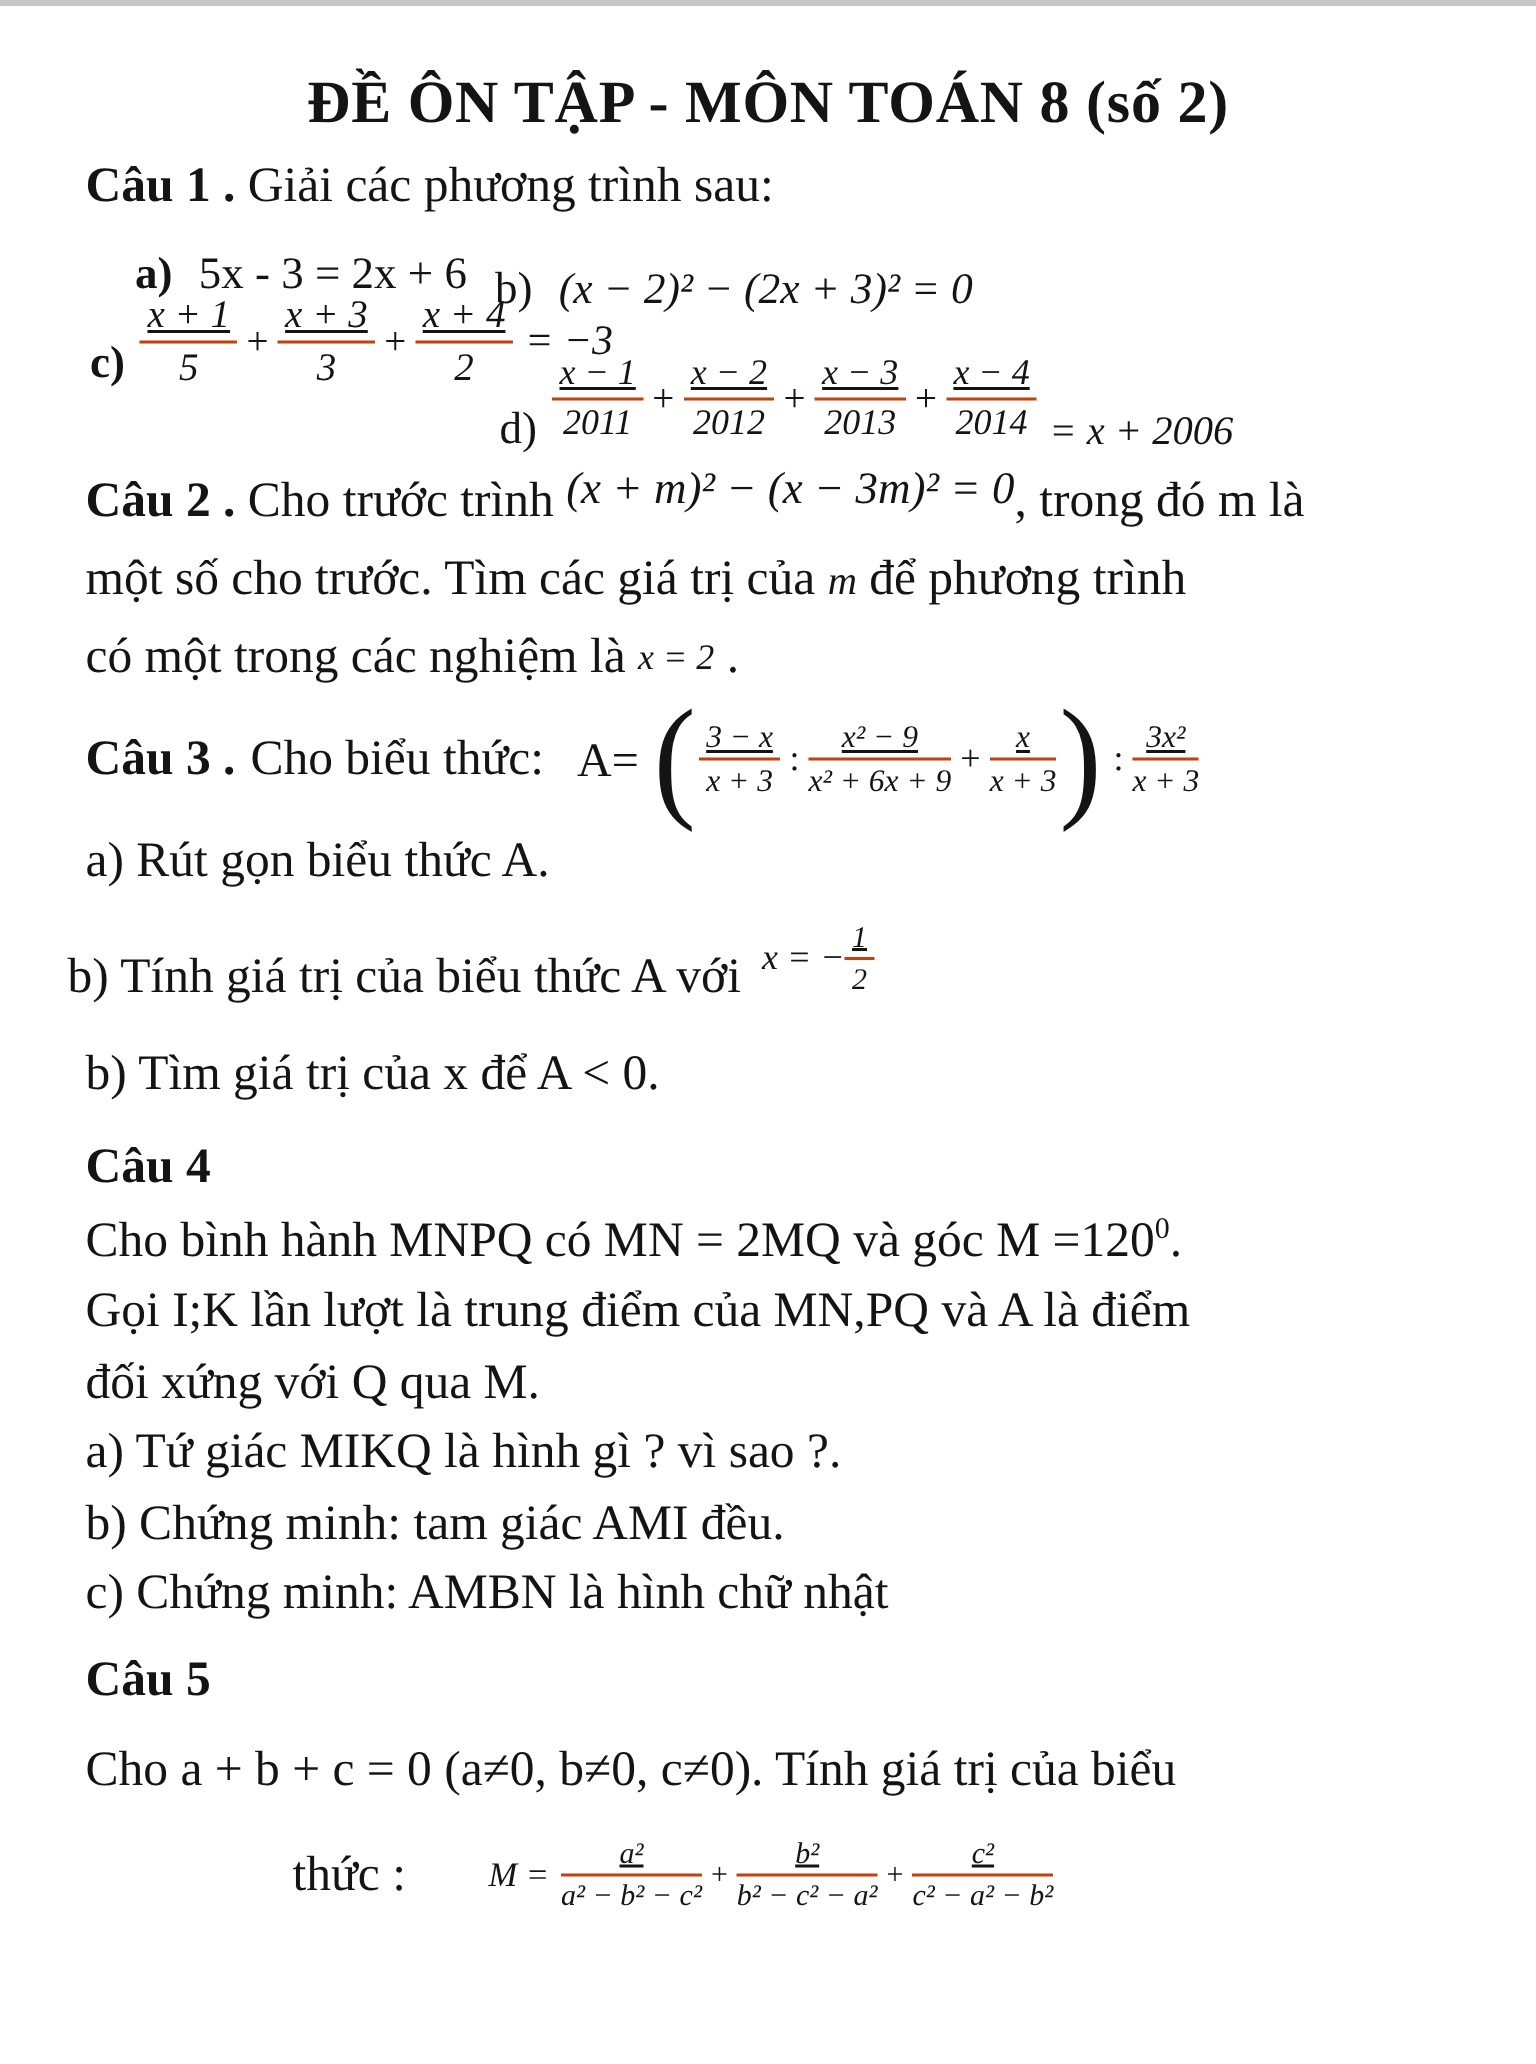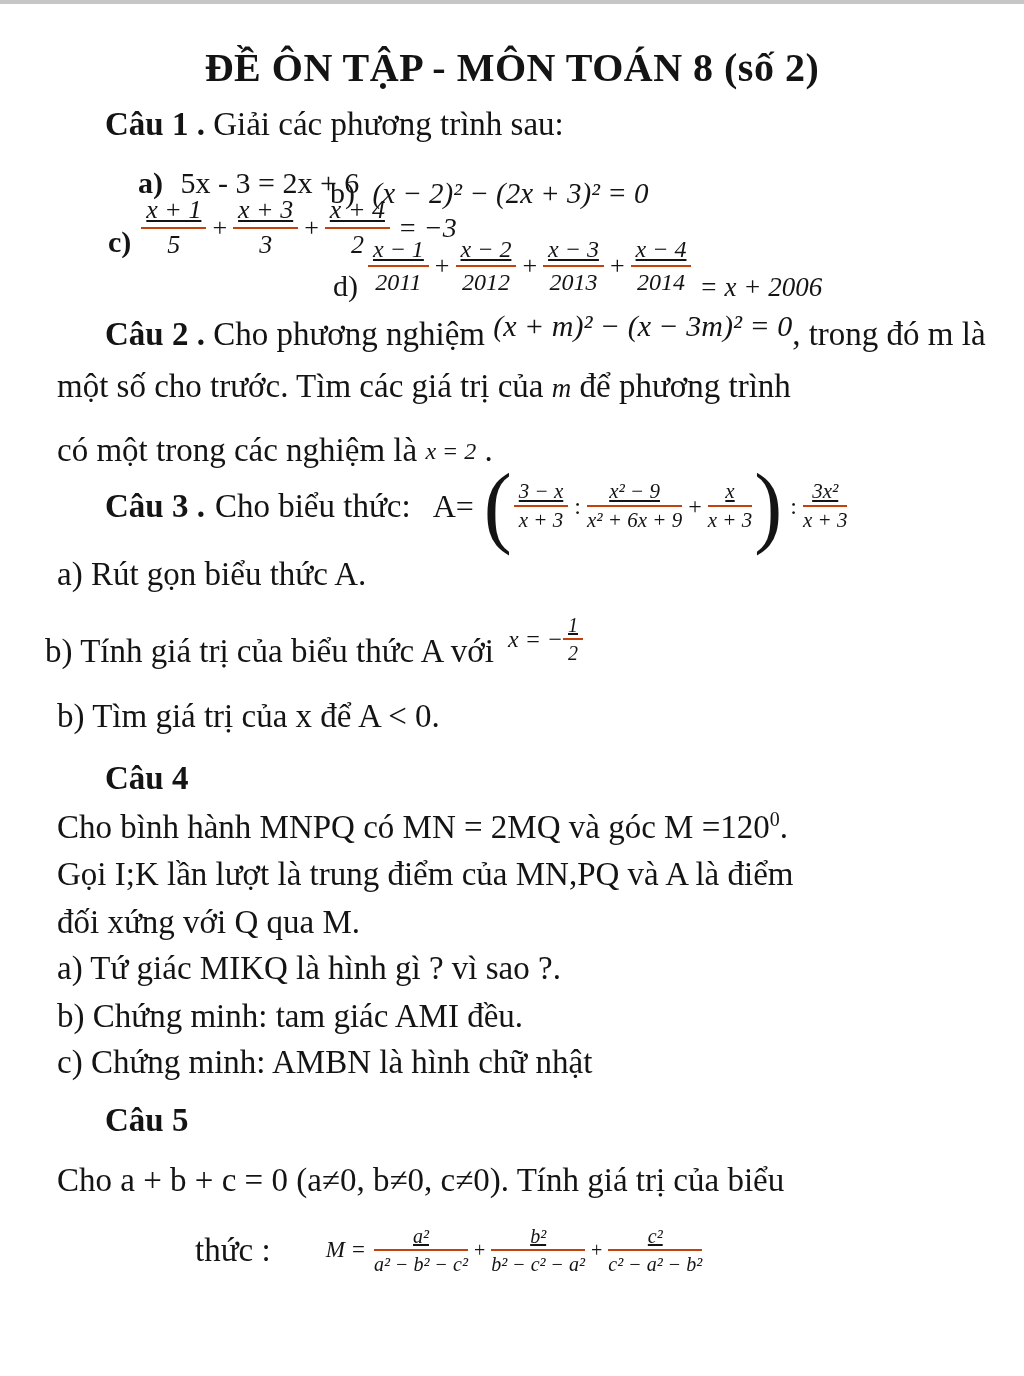--- a/index.html
+++ b/index.html
@@ -6,21 +6,21 @@
   html,body { background:#ffffff; }
   body {
     width:1024px; height:1376px; position:relative; overflow:hidden;
     font-family:"Liberation Serif","DejaVu Serif",serif; color:#141414;
   }
   .page { position:relative; width:1024px; height:1376px; }
   .topbar { position:absolute; top:0; left:0; width:100%; height:4px; background:#c6c6c6; }
   .blk { position:absolute; white-space:nowrap; }
   .title { width:100%; text-align:center; font-size:40px; font-weight:bold; letter-spacing:0.5px; }
   .body-line { font-size:33px; }
-  .bold { font-weight:bold;margin-left:48px; }
+  .bold { font-weight:bold; }
   .math { font-style:italic; }
   .eq { font-size:30px; }
   .lbl { font-size:30px; margin-right:10px; }
   .lbl.bold { font-weight:bold; }
   
   .frac { display:inline-block; text-align:center; vertical-align:middle; line-height:1.1; font-style:italic; }
   .frac .num { display:block; border-bottom:2px solid #c2410c; padding:0 5px 2px;text-decoration:underline; }
   .frac .den { display:block; padding-top:2px; }
   .f26 .num, .f26 .den { font-size:26px; }
   .f24 .num, .f24 .den { font-size:24px; }
@@ -103,29 +103,29 @@
     <span class="op">+</span>
     <span class="frac f24">
         <span class="num">x − 4</span>
         <span class="den">2014</span>
       </span>
     <span class="rhs" style="font-size:27px;margin-top:44px;">= x + 2006</span>
   </div>
 
   <div class="blk body-line" style="top:316px; left:57px;">
     <span class="bold">Câu 2 .</span>
-    <span>Cho phương nghiệm</span>
+    <span>Cho trước trình</span>
     <span class="raised-math">(x + m)² − (x − 3m)² = 0</span><span>, trong đó m là</span>
   </div>
   <div class="blk body-line" style="top:368px; left:57px;">
     <span>một số cho trước. Tìm các giá trị của</span>
     <span class="inline-var">m</span>
     <span>để phương trình</span>
   </div>
-  <div class="blk body-line" style="top:420px; left:57px;margin-top:12px;">
+  <div class="blk body-line" style="top:420px; left:57px;">
     <span>có một trong các nghiệm là</span>
     <span class="small-math">x = 2</span>
     <span>.</span>
   </div>
 
   <div class="blk flexrow" style="top:458px; left:57px; height:96px;">
     <span class="bold body-line">Câu 3 .</span>
     <span class="body-line" style="padding-left:10px;">Cho biểu thức:</span>
     <span class="aeq">A=</span>
     <span class="bigparen">(</span>

